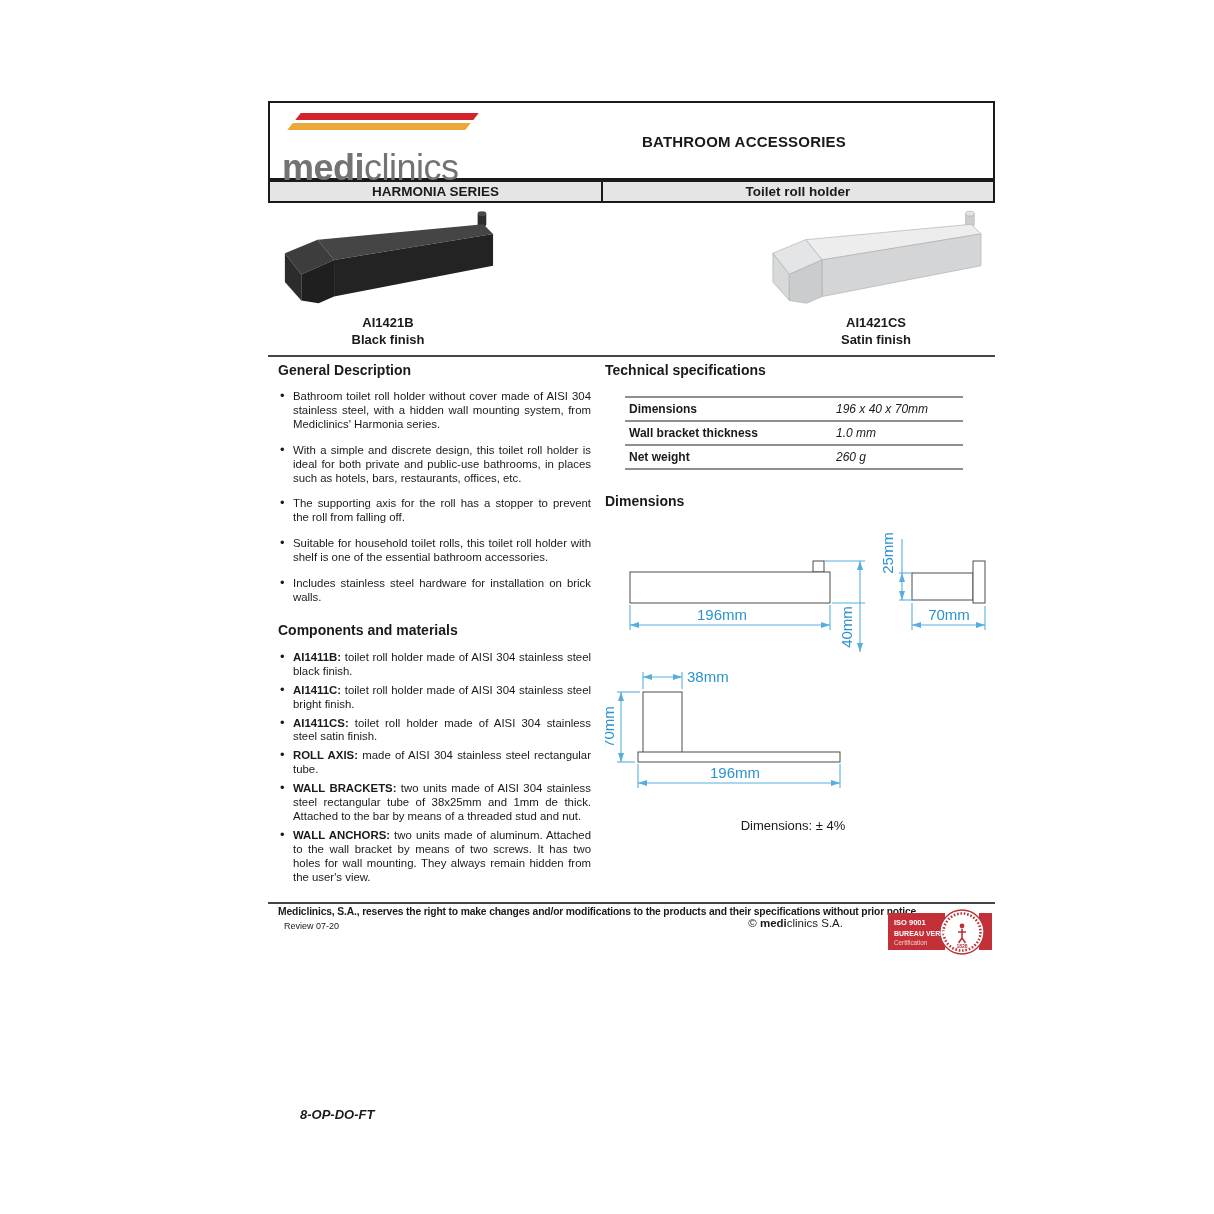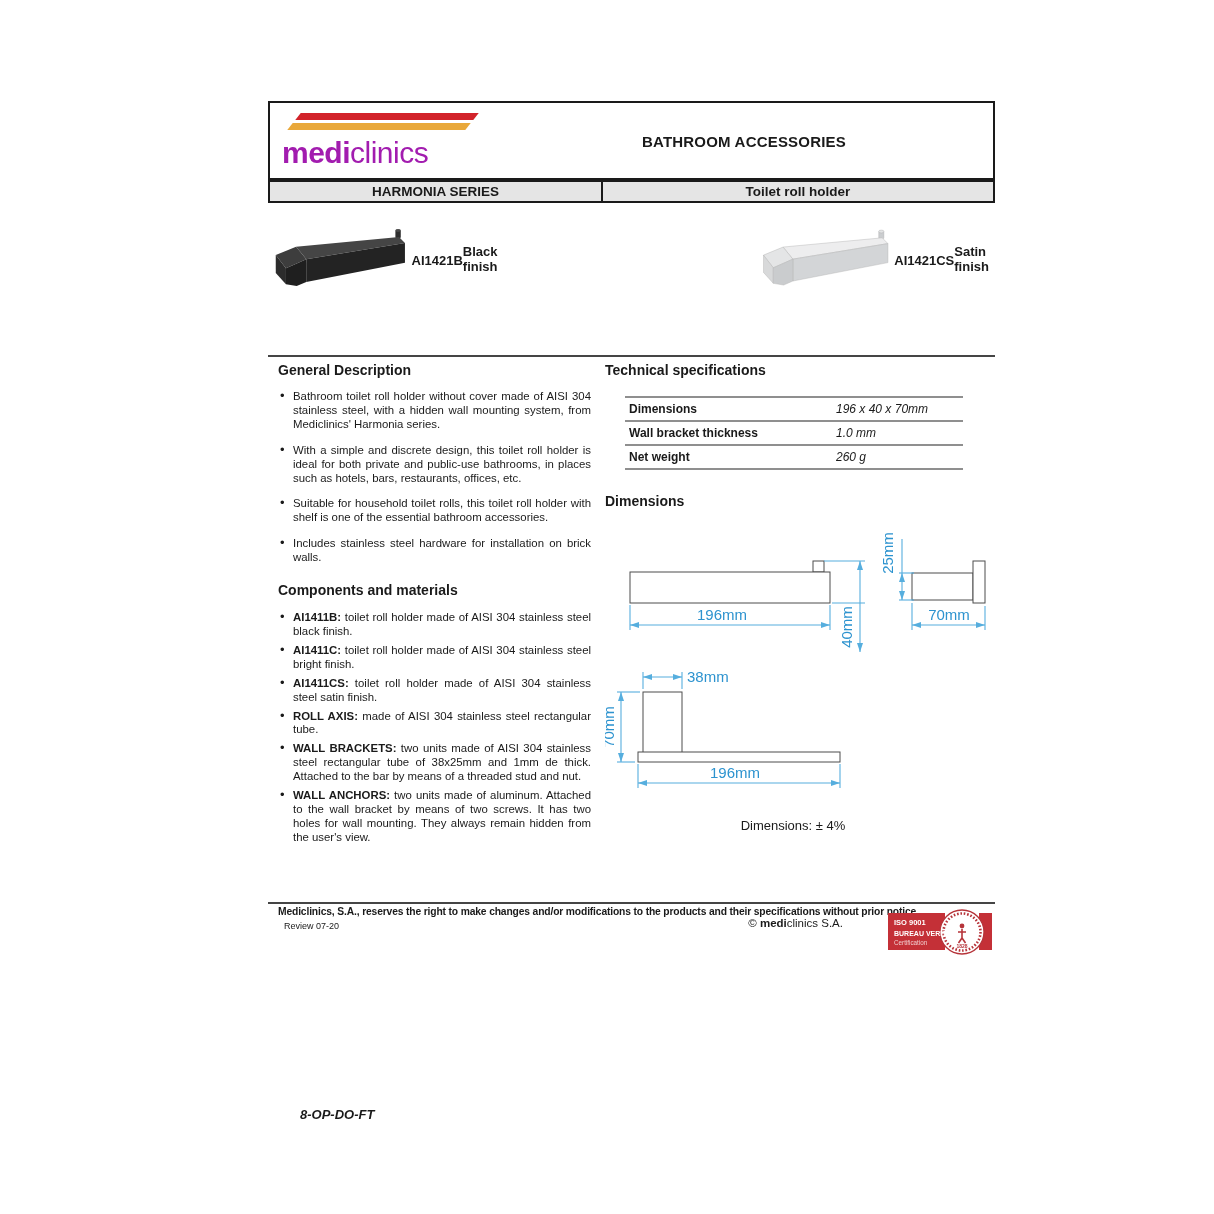--- a/index.html
+++ b/index.html
@@ -9,36 +9,36 @@
   }
   
   .header-box{
     position:absolute;left:268px;top:101px;width:727px;height:79px;
     border:2px solid #1a1a1a;box-sizing:border-box;background:#fff;
   }
   .logo{position:absolute;left:12px;top:10px;width:200px;}
   .stripe{height:7px;width:178px;transform:skewX(-38deg);}
   .stripe.red{margin-left:16px;}
   .stripe.yellow{margin-top:3px;margin-left:8px;}
-  .brand{margin-top:5px;font-size:30px;line-height:36px;color:#a21caf;letter-spacing:-0.5px;}
+  .brand{margin-top:20px;font-size:36px;line-height:36px;color:#737373;letter-spacing:-0.5px;}
   .brand .b{font-weight:700;}
   .doc-title{
     position:absolute;left:324px;top:30px;width:300px;text-align:center;
     font-size:15px;font-weight:700;letter-spacing:0.2px;
   }
   .series-row{
     position:absolute;left:268px;top:180px;width:727px;height:23px;
     border:2px solid #1a1a1a;box-sizing:border-box;display:flex;background:#e5e5e5;
   }
   .series-cell{display:flex;align-items:center;justify-content:center;
     font-size:13.5px;font-weight:700;}
   .series-cell.left{width:333px;border-right:2px solid #1a1a1a;box-sizing:border-box;}
   .series-cell.right{flex:1;}
   
-  .product{position:absolute;top:205px;width:240px;display:flex;flex-direction:row;align-items:center;}
+  .product{position:absolute;top:205px;width:240px;display:flex;flex-direction:column;align-items:center;}
   .product .code{margin-top:4px;font-size:13px;font-weight:700;}
   .product .finish{margin-top:2px;font-size:13px;font-weight:700;}
   .p1{left:268px;} .p2{left:508px;} .p3{left:756px;}
   
   .rule{position:absolute;left:268px;width:727px;height:2px;background:#454545;}
   .rule.top{top:355px;} .rule.bottom{top:902px;}
   
   .left-col{position:absolute;left:278px;top:362px;width:313px;}
   .sec-h{font-size:14px;font-weight:700;margin:0 0 12px 0;}
   .sec-h.comp{margin-top:17px;margin-bottom:13px;}
@@ -127,20 +127,21 @@
     <div class="finish">Satin finish</div>
   </div>
 
   <div class="rule top"></div>
 
   <div class="left-col">
     <h2 class="sec-h">General Description</h2>
     <ul class="doc-list">
       <li>Bathroom toilet roll holder without cover made of AISI 304 stainless steel, with a hidden wall mounting system, from Mediclinics' Harmonia series.</li>
       <li>With a simple and discrete design, this toilet roll holder is ideal for both private and public-use bathrooms, in places such as hotels, bars, restaurants, offices, etc.</li>
+      <li>The supporting axis for the roll has a stopper to prevent the roll from falling off.</li>
       <li>Suitable for household toilet rolls, this toilet roll holder with shelf is one of the essential bathroom accessories.</li>
       <li>Includes stainless steel hardware for installation on brick walls.</li>
     </ul>
     <h2 class="sec-h comp">Components and materials</h2>
     <ul class="doc-list tight">
       <li><span class="lead">AI1411B:</span><span> toilet roll holder made of AISI 304 stainless steel black finish.</span></li>
       <li><span class="lead">AI1411C:</span><span> toilet roll holder made of AISI 304 stainless steel bright finish.</span></li>
       <li><span class="lead">AI1411CS:</span><span> toilet roll holder made of AISI 304 stainless steel satin finish.</span></li>
       <li><span class="lead">ROLL AXIS:</span><span> made of AISI 304 stainless steel rectangular tube.</span></li>
       <li><span class="lead">WALL BRACKETS:</span><span> two units made of AISI 304 stainless steel rectangular tube of 38x25mm and 1mm de thick. Attached to the bar by means of a threaded stud and nut.</span></li>

